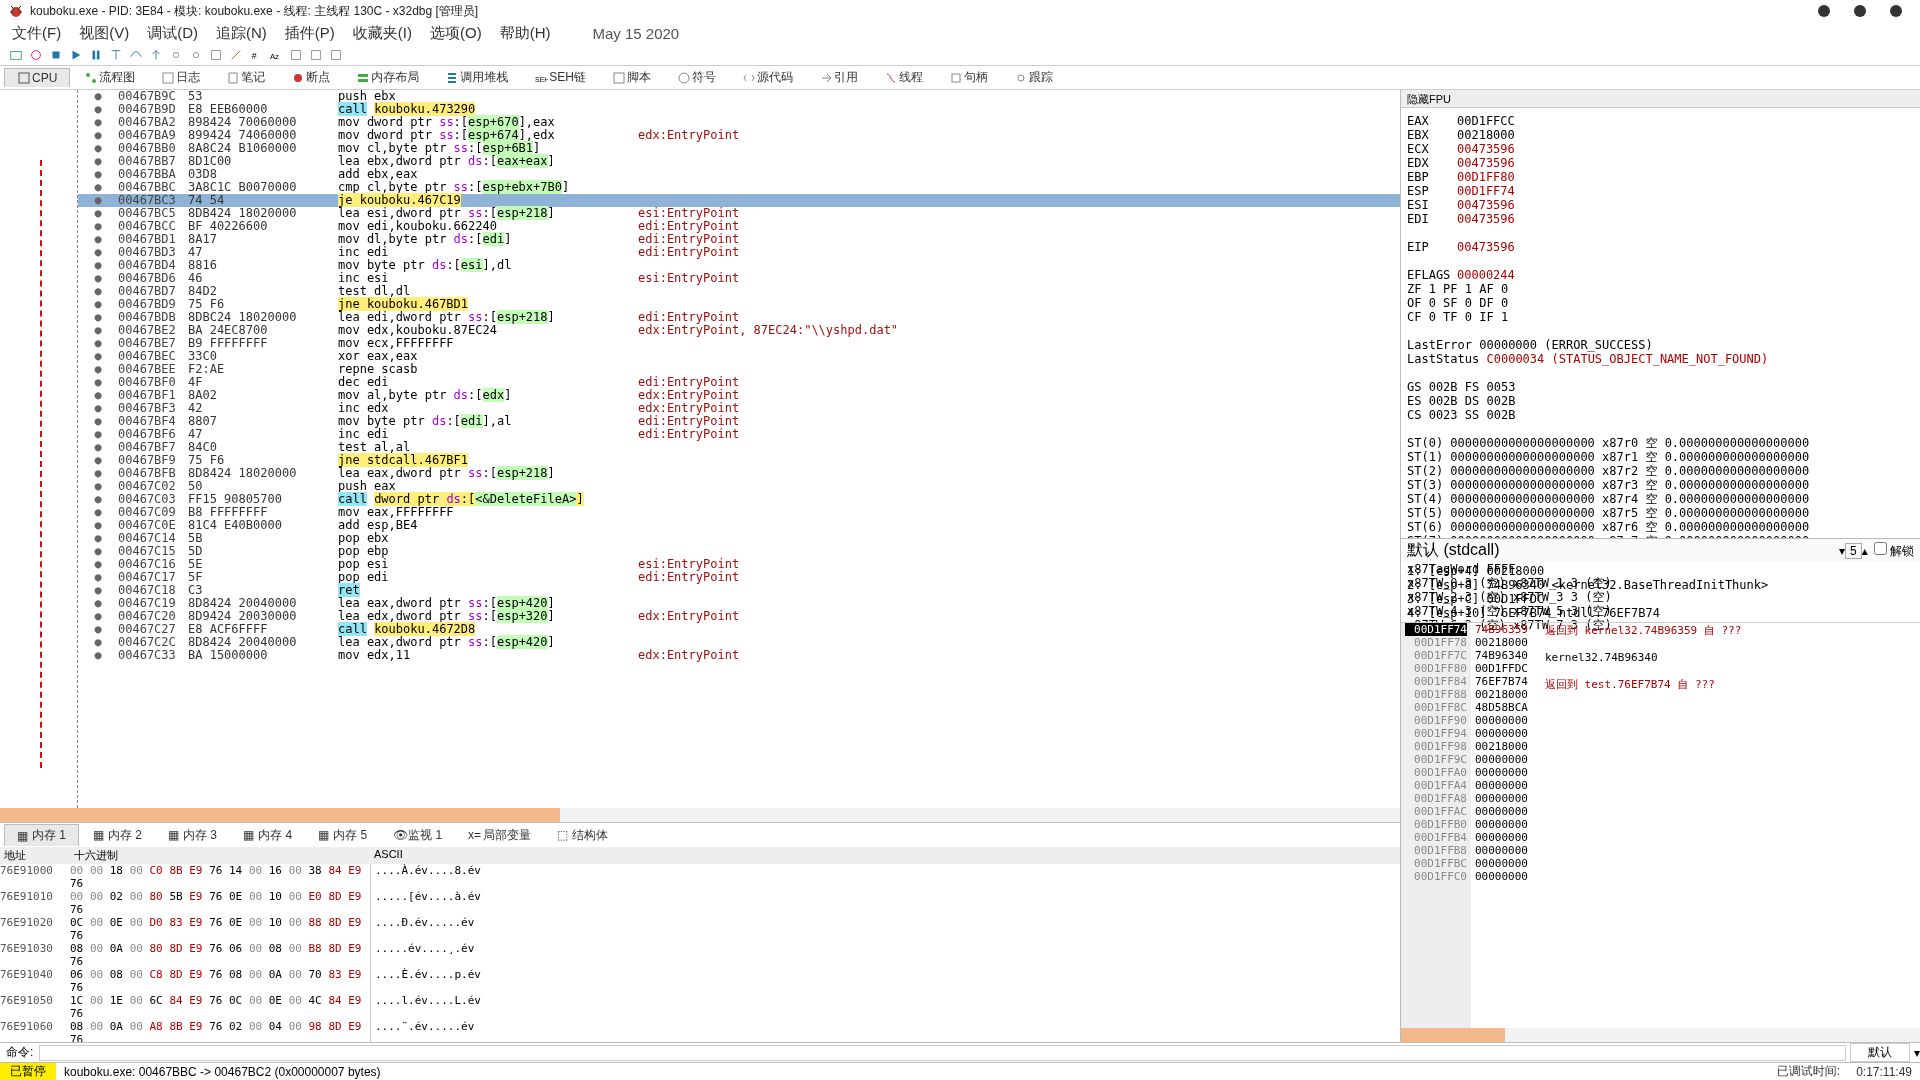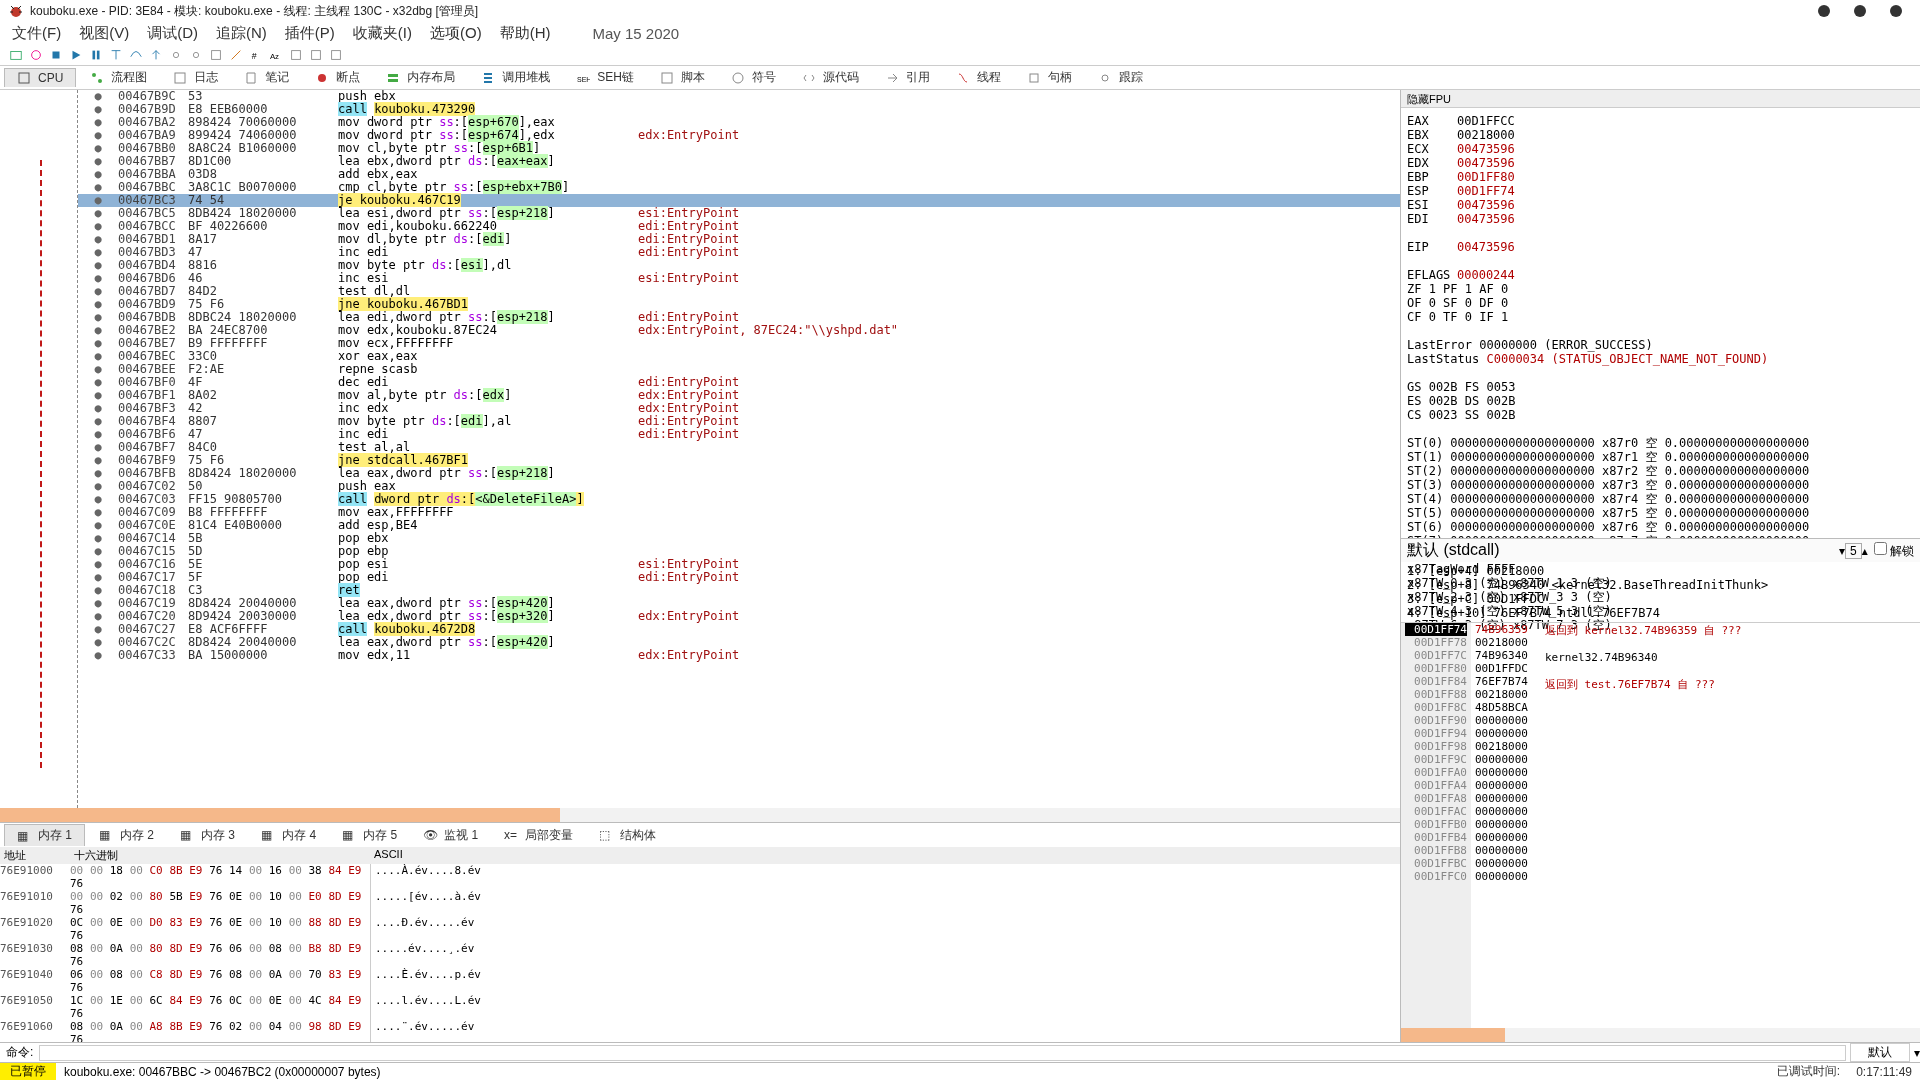--- a/index.html
+++ b/index.html
@@ -8,21 +8,21 @@
 .titlebar .bug-icon { width: 16px; height: 16px; margin-right: 6px; display: inline-block; }
 .titlebar .title { flex: 1; font-size: 12px; color: #222; }
 .titlebar .win-dots { display: flex; gap: 24px; padding-right: 10px; }
 .titlebar .dot { width: 12px; height: 12px; border-radius: 50%; background: #333; }
 .menubar { height: 22px; display: flex; align-items: center; gap: 18px; padding: 0 12px; font-size: 15px; color: #333; }
 .menubar span { cursor: default; }
 .menubar .date { color: #555; padding-left: 24px; }
 .toolbar { height: 22px; display: flex; align-items: center; gap: 4px; padding: 0 8px; border-bottom: 1px solid #ccc; }
 .toolbar .tb-ico { width: 16px; height: 16px; display: inline-block; border: 1px solid transparent; }
 .tabstrip { height: 24px; display: flex; align-items: center; gap: 2px; padding: 0 4px; border-bottom: 1px solid #ccc; }
-.tab { display: flex; align-items: center; gap: 7px; padding: 2px 12px; font-size: 12px; color: #333; cursor: pointer; }
+.tab { display: flex; align-items: center; gap: 1px; padding: 2px 12px; font-size: 12px; color: #333; cursor: pointer; }
 .tab.active { background: #e8e8e8; border: 1px solid #bbb; border-bottom: none; }
 .tab .tico { width: 14px; height: 14px; display: inline-block; }
 .main { flex: 1; display: flex; min-height: 0; }
 .left-col { flex: 1; display: flex; flex-direction: column; min-width: 0; }
 .disasm-wrap { flex: 1; overflow: hidden; position: relative; display: flex; min-height: 0; }
 .arrows-col { width: 78px; border-right: 1px dashed #888; position: relative; }
 .arrow-vert { position: absolute; left: 40px; top: 70px; bottom: 40px; border-left: 2px dashed #c01818; }
 .dasm { flex: 1; font-family: Consolas, monospace; font-size: 12px; line-height: 13px; overflow: hidden; }
 .drow { display: flex; white-space: pre; }
 .bp { width: 40px; text-align: center; color: #666; }

